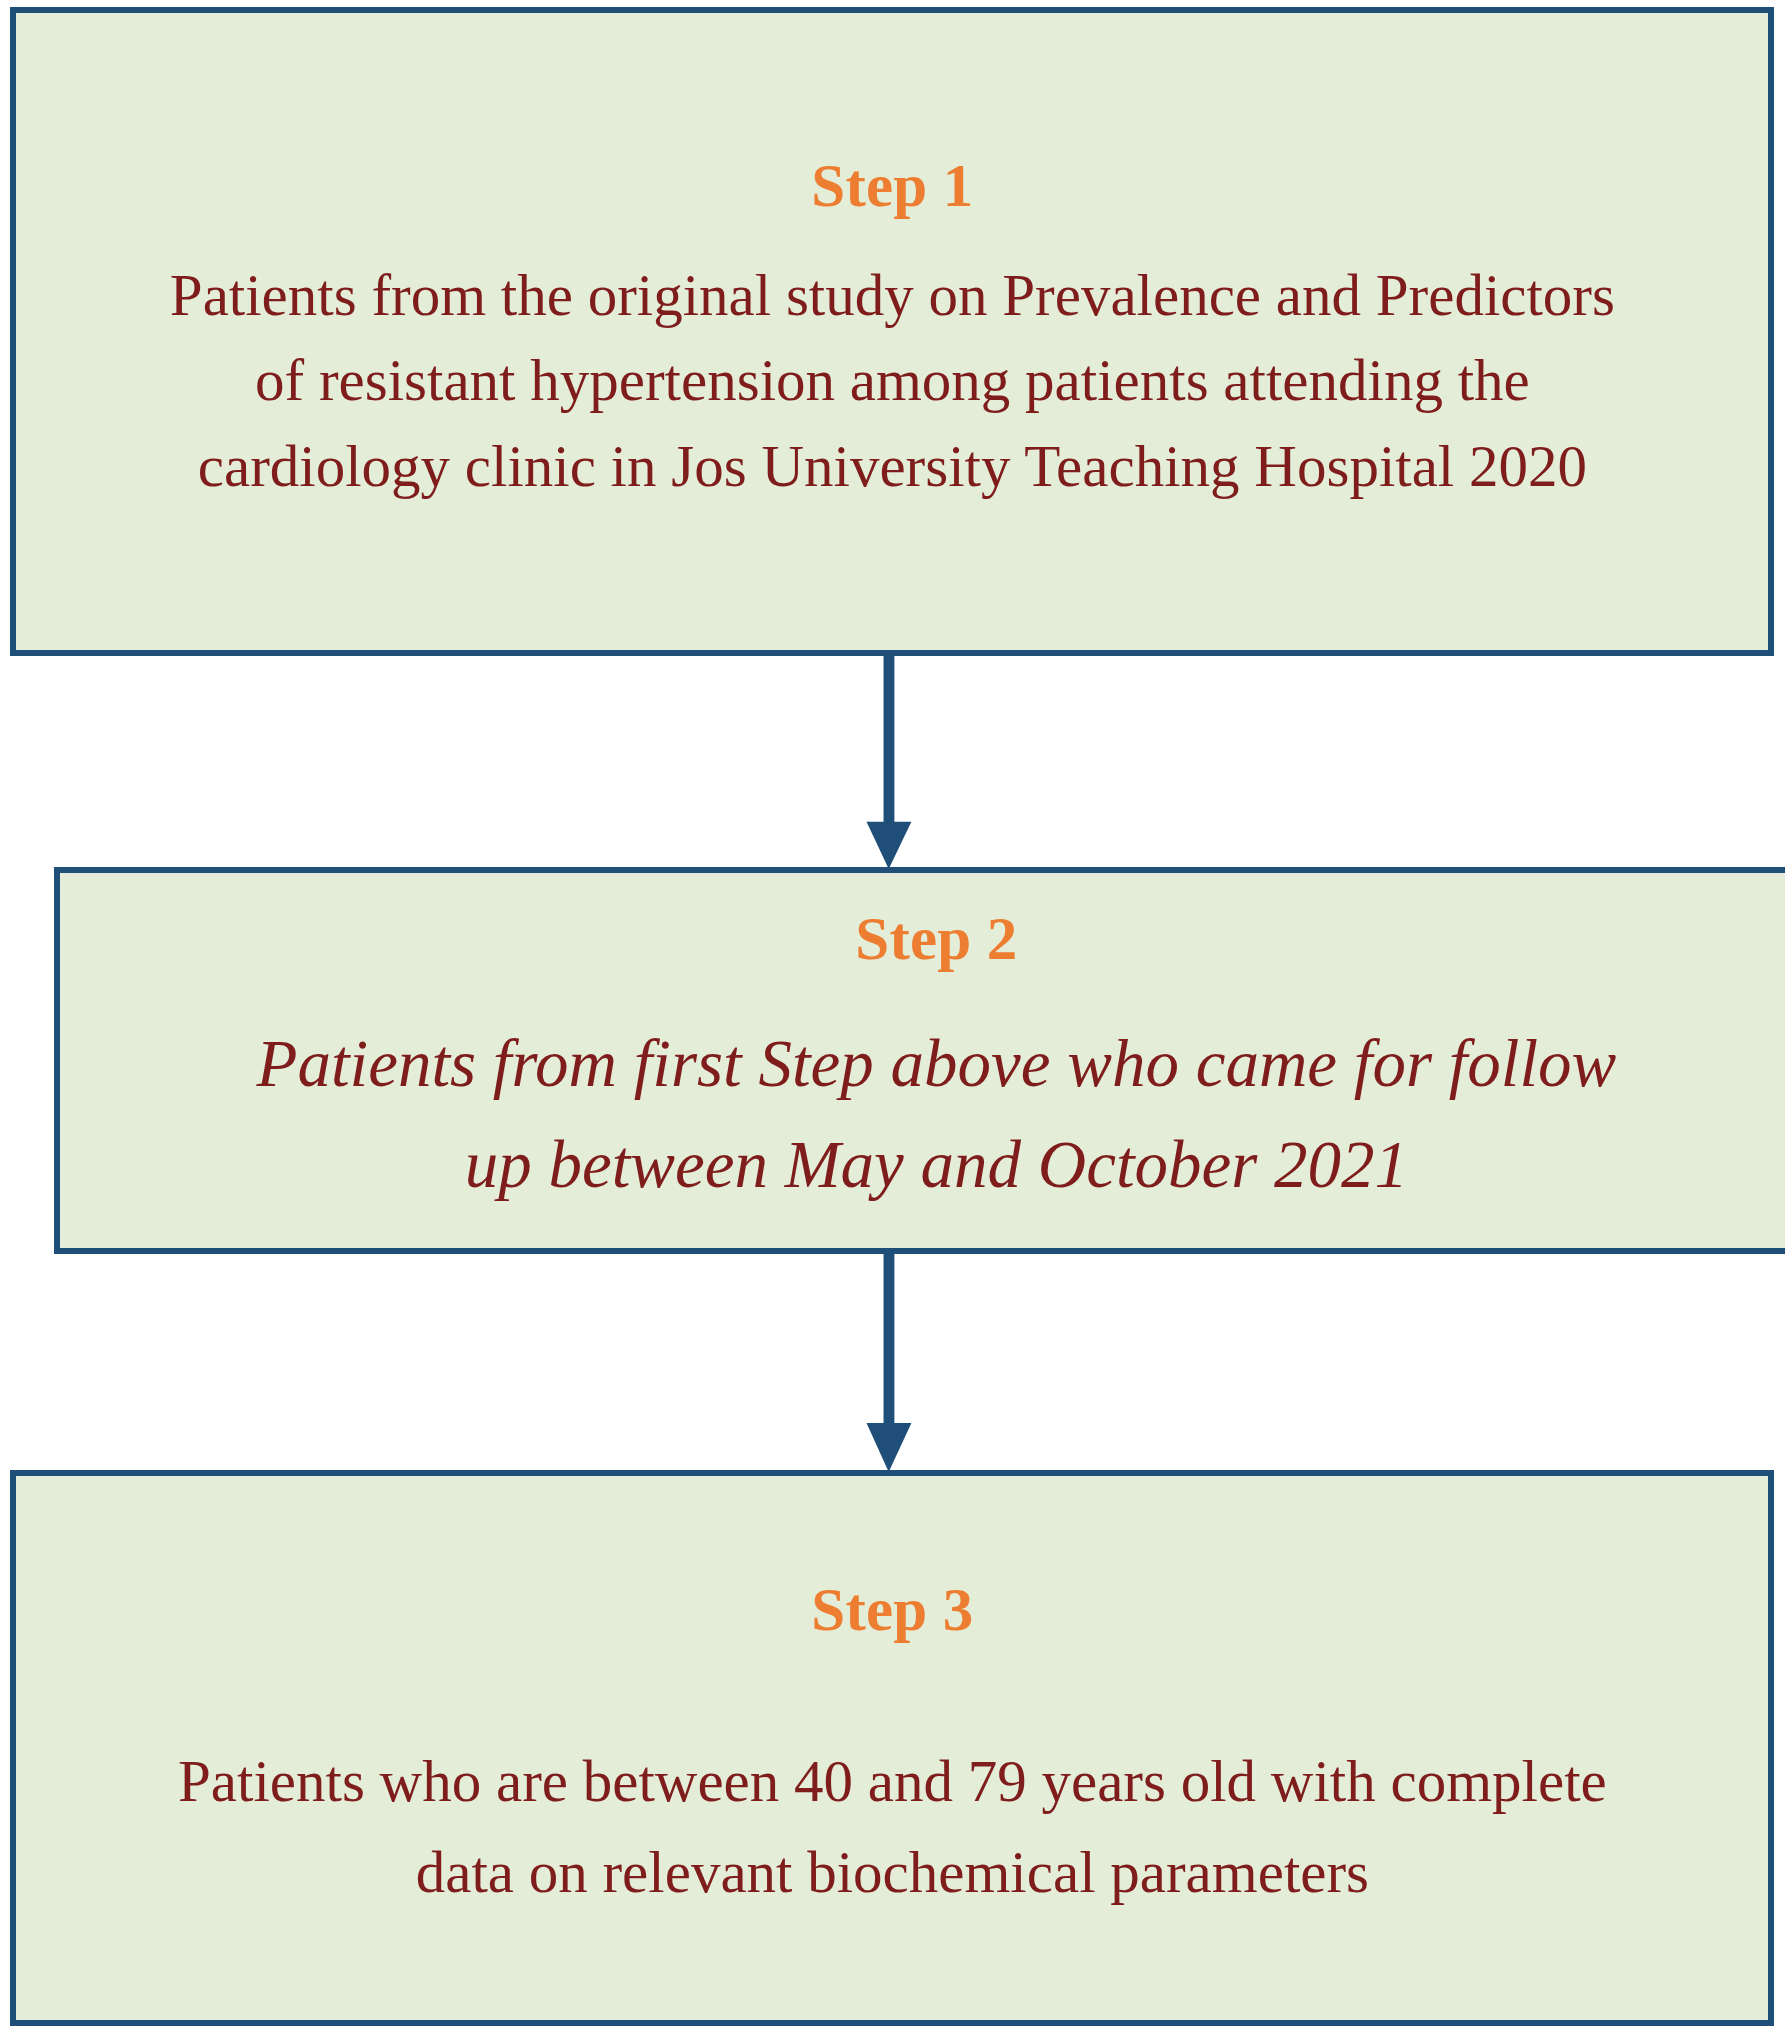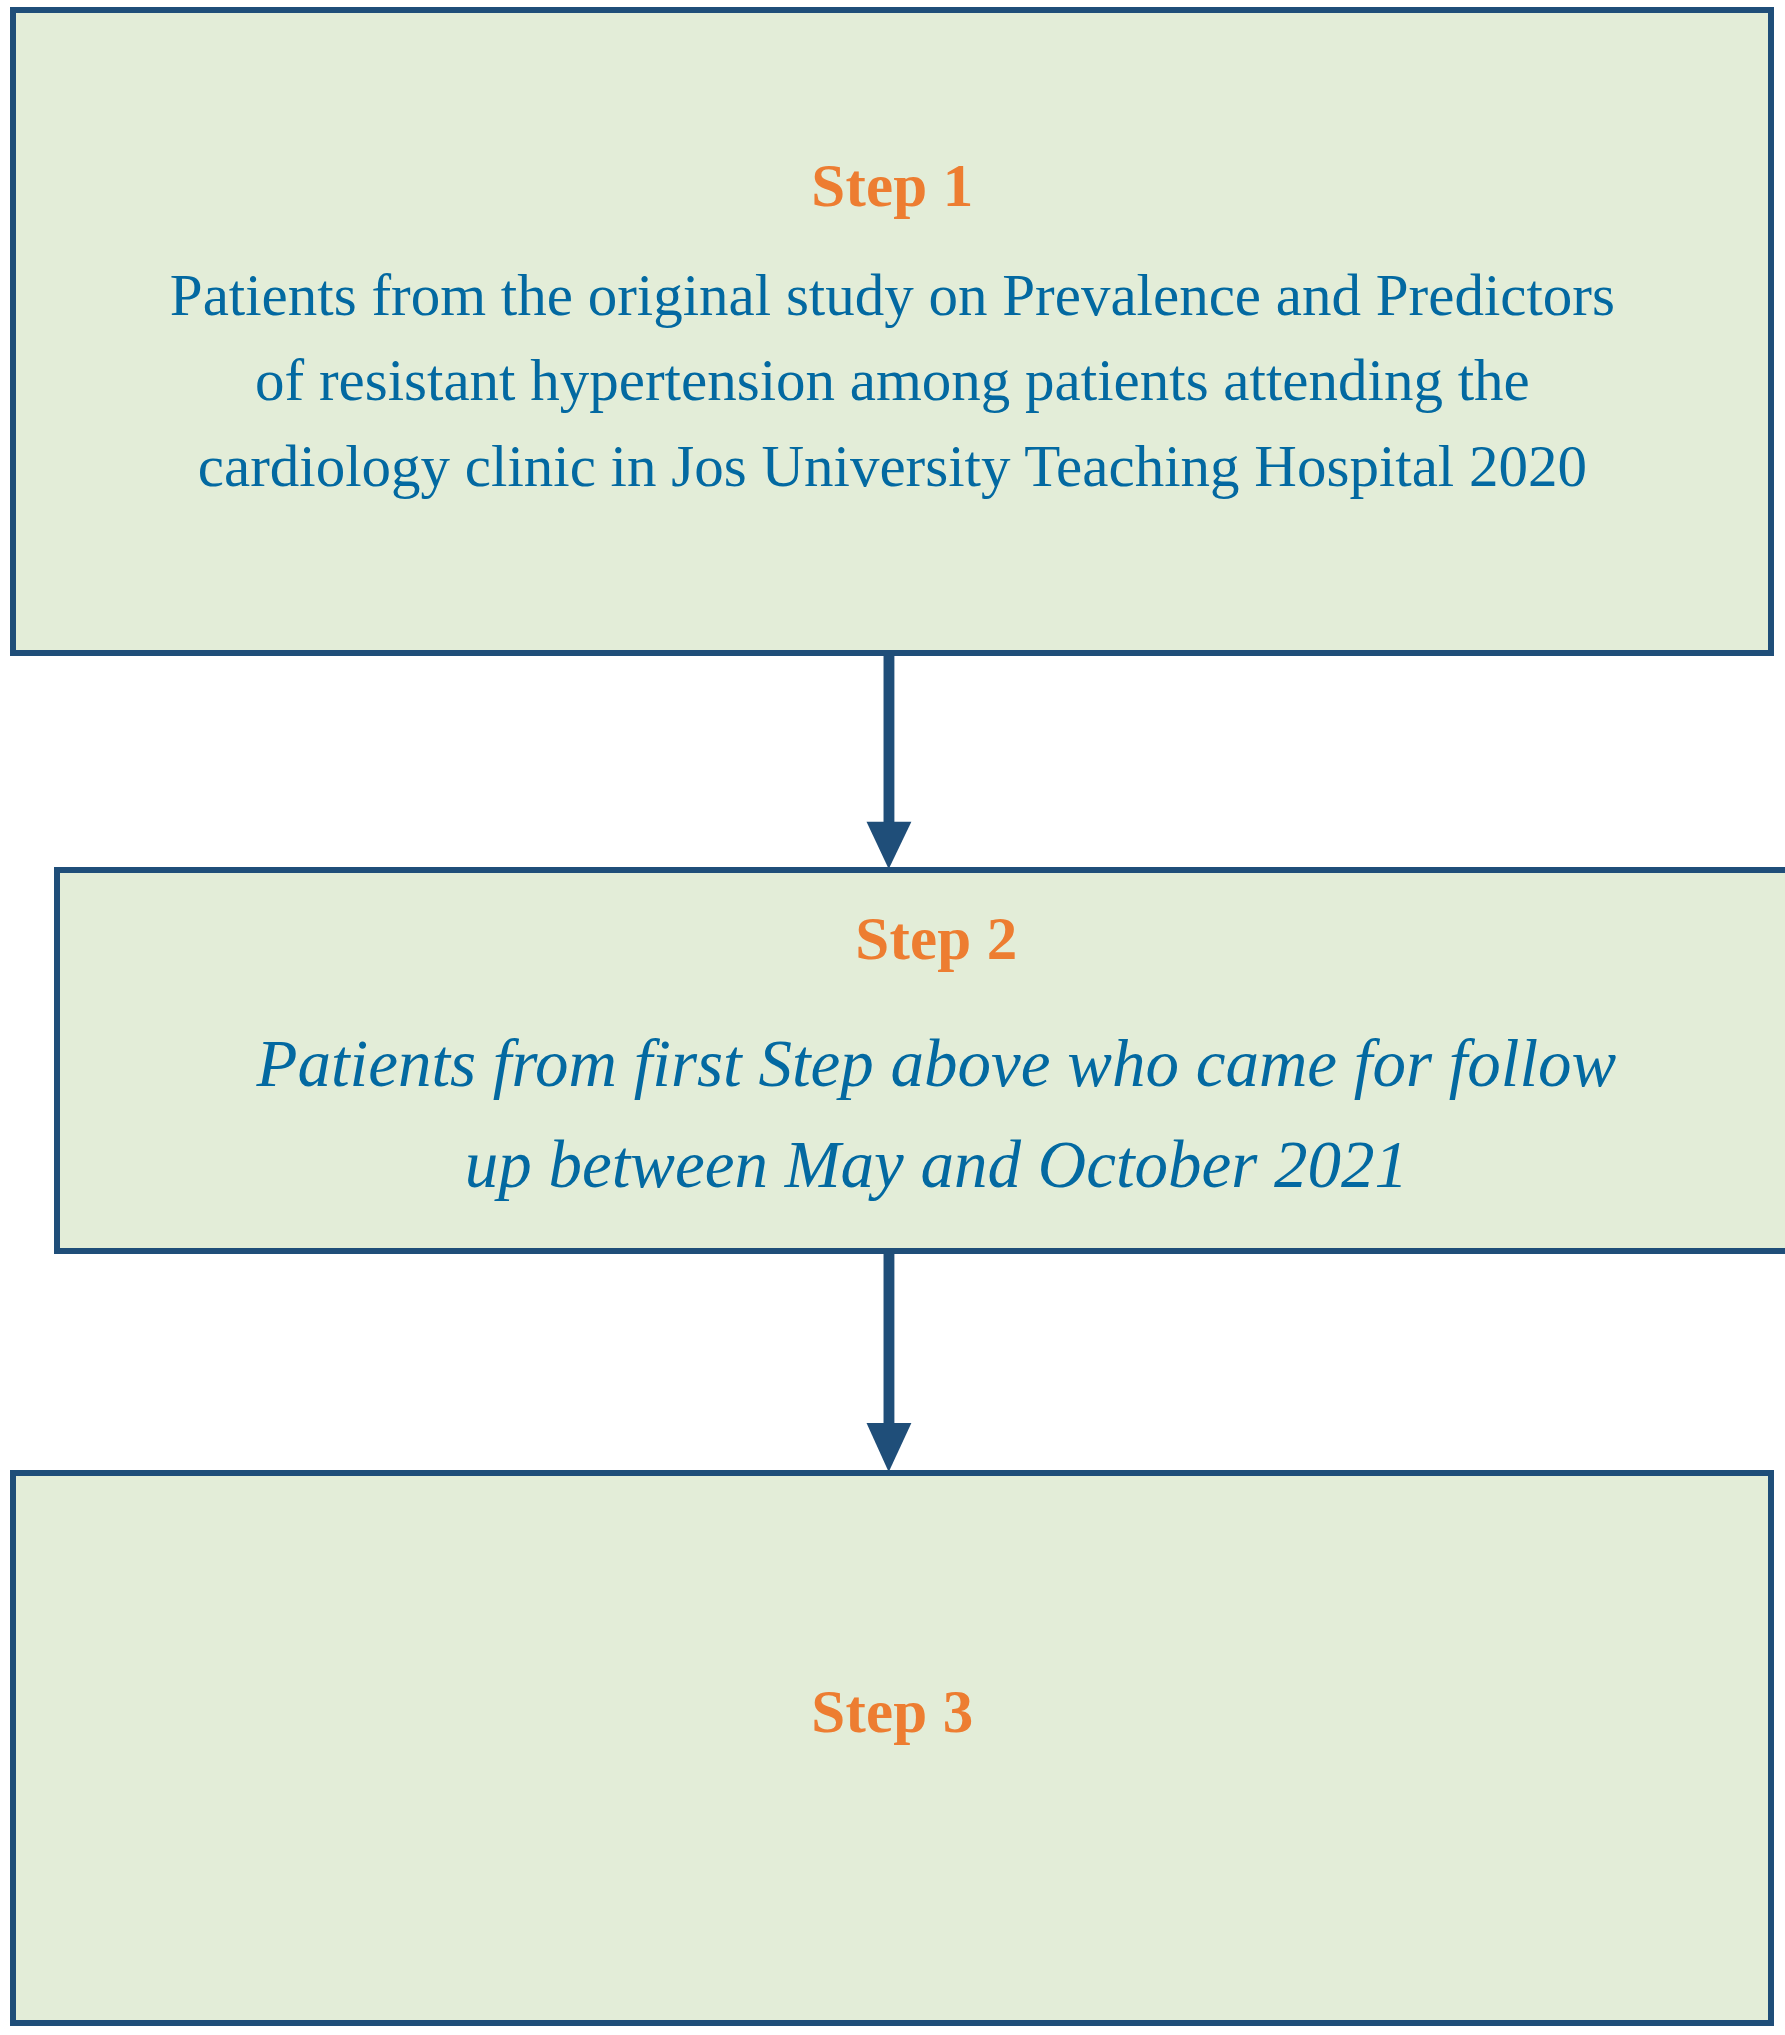--- a/index.html
+++ b/index.html
@@ -46,21 +46,21 @@
     color: #ed7d31;
     font-weight: bold;
     font-size: 62px;
     line-height: 1.05;
     letter-spacing: 0.2px;
     margin: 0;
     padding: 0;
   }
 
   .step-body {
-    color: #0369a1;
+    color: #7f1d1d;
     font-size: 59px;
     line-height: 1.42;
     margin: 0;
     padding: 0 52px;
     max-width: 1474px;
   }
 
   
   #step-box-1 .step-label { font-size: 61px; margin-bottom: 12.3px; }
   #step-box-1 .step-body  { font-size: 59px; line-height: 1.45; max-width: 1455px; }
@@ -111,16 +111,17 @@
 
   <div class="connector-arrow" id="connector-arrow-2">
     <svg viewBox="0 0 3780 470" preserveAspectRatio="none">
       <rect x="1871" y="0" width="23" height="372" fill="#1f4e79"></rect>
       <polygon points="1835,362 1930,362 1882,466" fill="#1f4e79"></polygon>
     </svg>
   </div>
 
   <div class="step-box" id="step-box-3">
     <div class="step-label">Step 3</div>
+    <div class="step-body">Patients who are between 40 and 79 years old with complete data on relevant biochemical parameters</div>
   </div>
 
 </div>
 
 
 </body></html>

